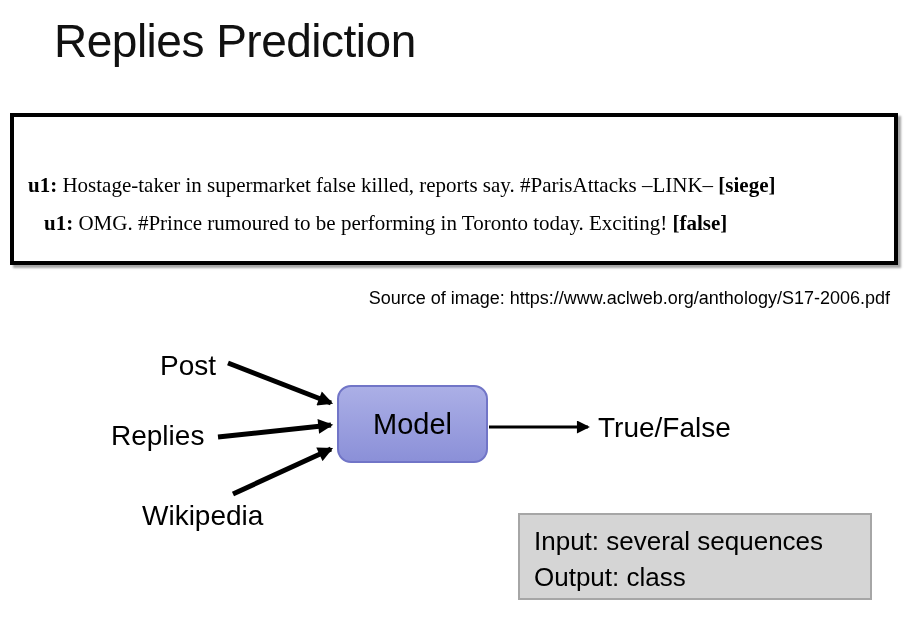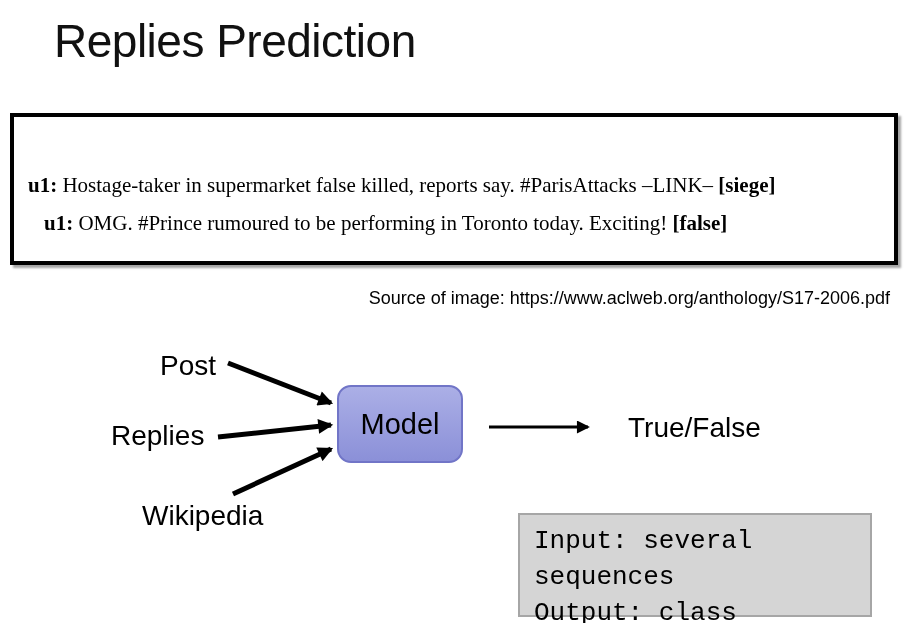--- a/index.html
+++ b/index.html
@@ -67,28 +67,28 @@
   
   .diagram-label {
     position: absolute;
     font-size: 28px;
     line-height: 1;
     white-space: nowrap;
   }
   .lbl-post      { left: 160px; top: 352px; }
   .lbl-replies   { left: 111px; top: 422px; }
   .lbl-wikipedia { left: 142px; top: 502px; }
-  .lbl-output    { left: 598px; top: 414px; margin-left: 30px; }
+  .lbl-output    { left: 598px; top: 414px; }
 
   
   .model-box {
     position: absolute;
     left: 337px;
     top: 385px;
-    width: 126px;
+    width: 151px;
     height: 78px;
     border: 2px solid #7175c7;
     border-radius: 14px;
     background: linear-gradient(#abafe6, #8b90d8);
     box-sizing: border-box;
     display: flex;
     align-items: center;
     justify-content: center;
   }
   .model-box .model-label {
@@ -103,28 +103,27 @@
     width: 913px; height: 623px;
     pointer-events: none;
   }
 
   
   .io-note-box {
     position: absolute;
     left: 518px;
     top: 513px;
     width: 354px;
-    height: 104px;
+    height: 87px;
     box-sizing: border-box;
     background: #d5d5d5;
     border: 2px solid #a6a6a6;
     padding: 8px 0 0 14px;
     font-size: 26px;
     line-height: 36px;
-    font-family: Liberation Mono, monospace;
   }
 </style>
 </head>
 <body>
 
 <div class="slide">
 
   <h1 class="slide-title">Replies Prediction</h1>
 
   <div class="examples-box">

